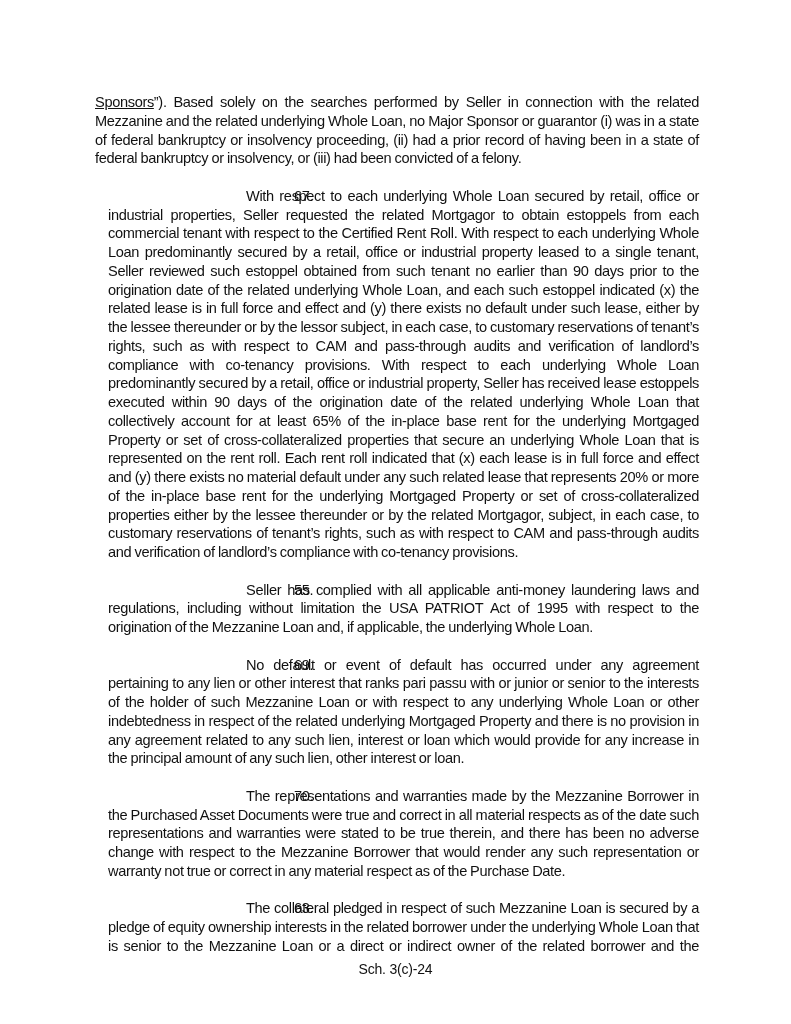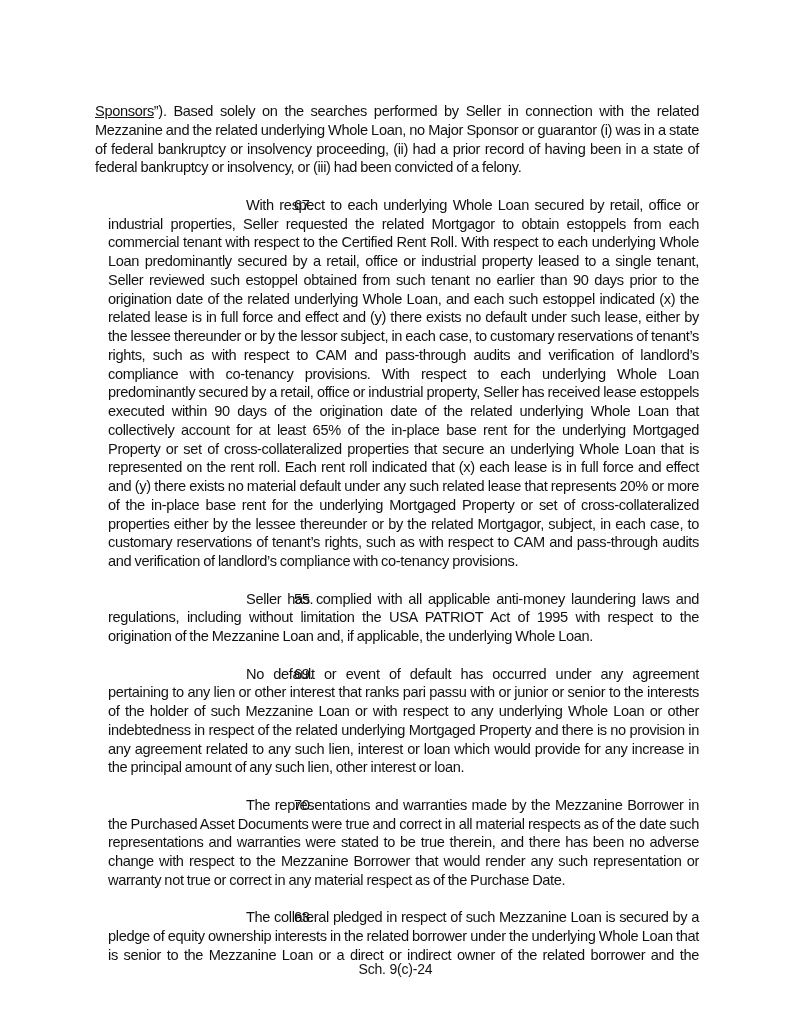--- a/index.html
+++ b/index.html
@@ -11,21 +11,21 @@
       width: 791px;
       height: 1024px;
       position: relative;
       overflow: hidden;
       font-family: "Liberation Sans", sans-serif;
       color: #111111;
     }
     .page {
       position: absolute;
       left: 95px;
-      top: 102px;
+      top: 93px;
       width: 604px;
     }
     .para {
       font-size: 14.6px;
       line-height: 18.75px;
       text-align: justify;
       margin: 0 0 18.75px 0;
       letter-spacing: -0.35px;
       word-spacing: -0.5px;
     }
@@ -63,14 +63,14 @@
 
   <p class="para numbered"><span class="num">69.</span><span>No default or event of default has occurred under any agreement pertaining to any lien or other interest that ranks pari passu with or junior or senior to the interests of the holder of such Mezzanine Loan or with respect to any underlying Whole Loan or other indebtedness in respect of the related underlying Mortgaged Property and there is no provision in any agreement related to any such lien, interest or loan which would provide for any increase in the principal amount of any such lien, other interest or loan.</span></p>
 
   <p class="para numbered"><span class="num">70.</span><span>The representations and warranties made by the Mezzanine Borrower in the Purchased Asset Documents were true and correct in all material respects as of the date such representations and warranties were stated to be true therein, and there has been no adverse change with respect to the Mezzanine Borrower that would render any such representation or warranty not true or correct in any material respect as of the Purchase Date.</span></p>
 
   <p class="para numbered" style="text-align-last: justify;"><span class="num">63.</span><span>The collateral pledged in respect of such Mezzanine Loan is secured by a pledge of equity ownership interests in the related borrower under the underlying Whole Loan that is senior to the Mezzanine Loan or a direct or indirect owner of the related borrower and the</span></p>
 
 </div>
 
 <div class="footer">
-  <span>Sch. 9(c)-24</span>
+  <span>Sch. 3(c)-24</span>
 </div>
 
 </body></html>

